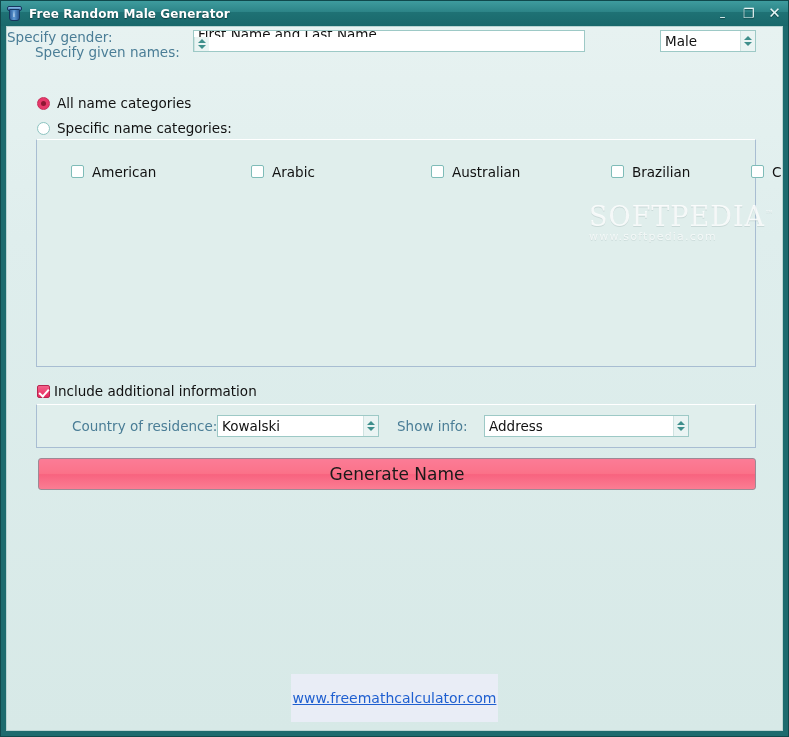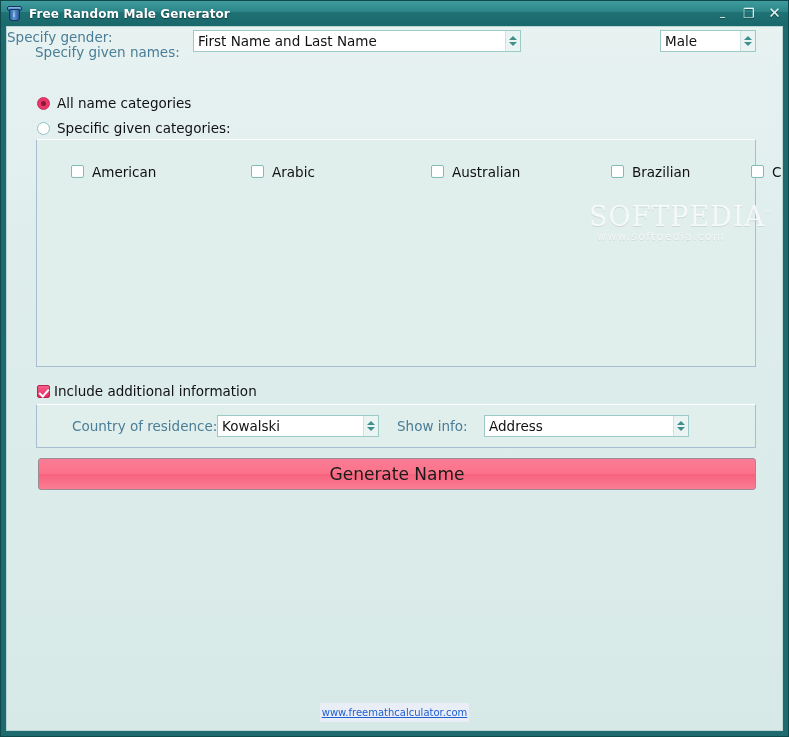--- a/index.html
+++ b/index.html
@@ -140,21 +140,20 @@
     vertical-align: super;
     letter-spacing: 0;
   }
   #watermark .wm-sub {
     font-family: "DejaVu Sans", sans-serif;
     font-size: 11px;
     color: rgba(255,255,255,0.70);
     text-shadow: 0 1px 0 rgba(150,170,170,0.25);
     letter-spacing: 1.2px;
     margin-top: -2px;
-    margin-left: 8px;
     white-space: nowrap;
   }
 
   
   .field-label {
     color: #4a7d96;
     font-size: 13.5px;
     font-family: "DejaVu Sans", sans-serif;
     white-space: nowrap;
   }
@@ -210,21 +209,22 @@
     left: 0; top: 11px;
     width: 100%;
     height: 28px;
     display: flex;
     align-items: center;
   }
   #row-top .lbl-given { margin-left: 28px; }
   #combo-given {
     position: absolute;
     left: 186px; top: 3px;
-    width: 328px;
+    width: 392px;
+    flex-direction: column;
   }
   #combo-gender {
     position: absolute;
     left: 653px; top: 3px;
     width: 96px;
   }
 
   
   .radio-row {
     position: absolute;
@@ -405,26 +405,26 @@
 
   
   #footer {
     position: absolute;
     left: 0; bottom: 8px;
     width: 100%;
     display: flex;
     justify-content: center;
   }
   #footer-link {
-    font-size: 10px;
+    font-size: 14px;
     font-family: "DejaVu Sans", sans-serif;
     color: #1f5fd0;
     text-decoration: underline;
     background: #e9edf6;
-    padding: 4px 2px;
+    padding: 16px 2px;
     cursor: pointer;
     white-space: nowrap;
   }
 </style>
 </head>
 <body>
 
 <div id="window">
 
   <div id="titlebar">
@@ -478,21 +478,21 @@
       </div>
     </div>
 
     
     <div class="radio-row" id="radio-all">
       <span class="radio-mark checked"></span>
       <span class="radio-label">All name categories</span>
     </div>
     <div class="radio-row" id="radio-specific">
       <span class="radio-mark"></span>
-      <span class="radio-label">Specific given categories:</span>
+      <span class="radio-label">Specific name categories:</span>
     </div>
 
     
     <div id="categories-panel">
       <div id="cat-grid">
           <div class="cat-item">
             <span class="cb-mark"></span>
             <span class="cat-label">American</span>
           </div>
           <div class="cat-item">

